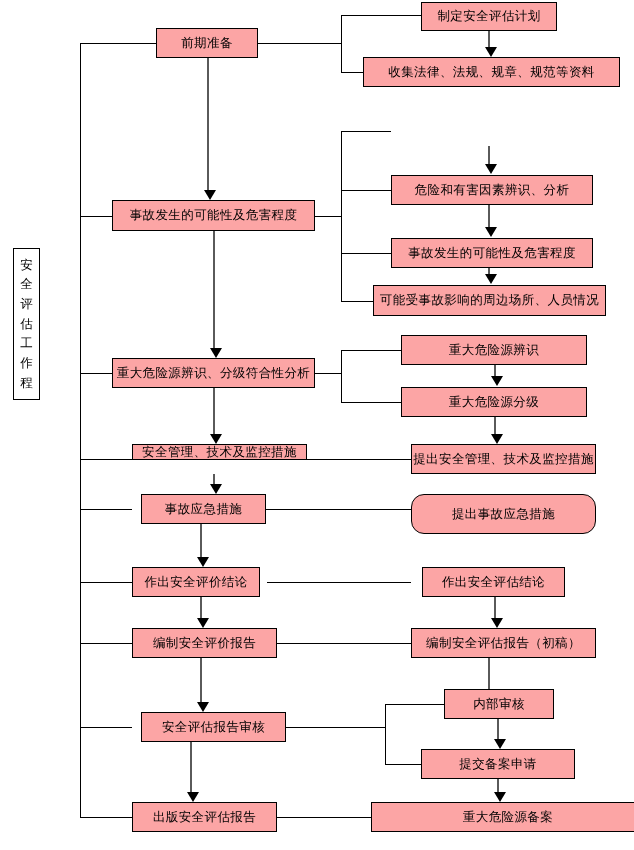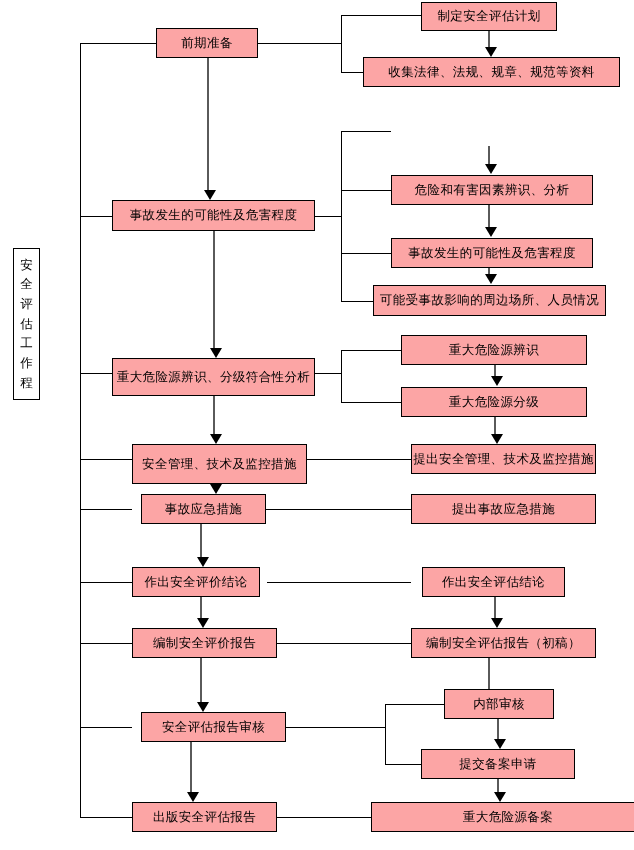--- a/index.html
+++ b/index.html
@@ -79,23 +79,23 @@
   <div class="hl" style="left:80px;top:509px;width:52px;"></div>
   <div class="hl" style="left:80px;top:582px;width:52px;"></div>
   <div class="hl" style="left:80px;top:643px;width:52px;"></div>
   <div class="hl" style="left:80px;top:727px;width:52px;"></div>
   <div class="hl" style="left:80px;top:817px;width:52px;"></div>
 
   <div class="node" style="left:156px;top:28px;width:102px;height:30px;">前期准备</div>
 
   <div class="node" style="left:112px;top:200px;width:203px;height:31px;">事故发生的可能性及危害程度</div>
 
-  <div class="node" style="left:112px;top:358px;width:203px;height:38px;">重大危险源辨识、分级符合性分析</div>
+  <div class="node" style="left:112px;top:358px;width:203px;height:30px;">重大危险源辨识、分级符合性分析</div>
 
-  <div class="node" style="left:132px;top:444px;width:175px;height:40px;">安全管理、技术及监控措施</div>
+  <div class="node" style="left:132px;top:444px;width:175px;height:16px;">安全管理、技术及监控措施</div>
 
   <div class="node" style="left:141px;top:494px;width:125px;height:30px;">事故应急措施</div>
 
   <div class="node" style="left:132px;top:567px;width:128px;height:30px;">作出安全评价结论</div>
 
   <div class="node" style="left:132px;top:628px;width:145px;height:30px;">编制安全评价报告</div>
 
   <div class="node" style="left:141px;top:712px;width:145px;height:30px;">安全评估报告审核</div>
 
   <div class="node" style="left:132px;top:802px;width:145px;height:30px;">出版安全评估报告</div>
@@ -140,21 +140,21 @@
 
   <div class="node" style="left:401px;top:335px;width:186px;height:30px;">重大危险源辨识</div>
   <div class="node" style="left:401px;top:387px;width:186px;height:30px;">重大危险源分级</div>
   <div class="arrow" style="left:494px;top:365px;height:12px;"></div>
   <div class="arrow" style="left:494px;top:417px;height:18px;"></div>
 
   <div class="hl" style="left:307px;top:459px;width:104px;"></div>
   <div class="node" style="left:411px;top:444px;width:185px;height:30px;">提出安全管理、技术及监控措施</div>
 
   <div class="hl" style="left:266px;top:509px;width:145px;"></div>
-  <div class="node" style="left:411px;top:494px;width:185px;height:30px;">提出事故应急措施</div>
+  <div class="node" style="left:411px;top:494px;width:185px;height:40px;border-radius:13px;">提出事故应急措施</div>
 
   <div class="hl" style="left:267px;top:582px;width:144px;"></div>
   <div class="node" style="left:422px;top:567px;width:143px;height:30px;">作出安全评估结论</div>
 
   <div class="hl" style="left:277px;top:643px;width:134px;"></div>
   <div class="node" style="left:411px;top:628px;width:185px;height:30px;">编制安全评估报告（初稿）</div>
 
   <div class="arrow" style="left:494px;top:597px;height:22px;"></div>
   <div class="arrow" style="left:488px;top:658px;height:47px;"></div>
 

